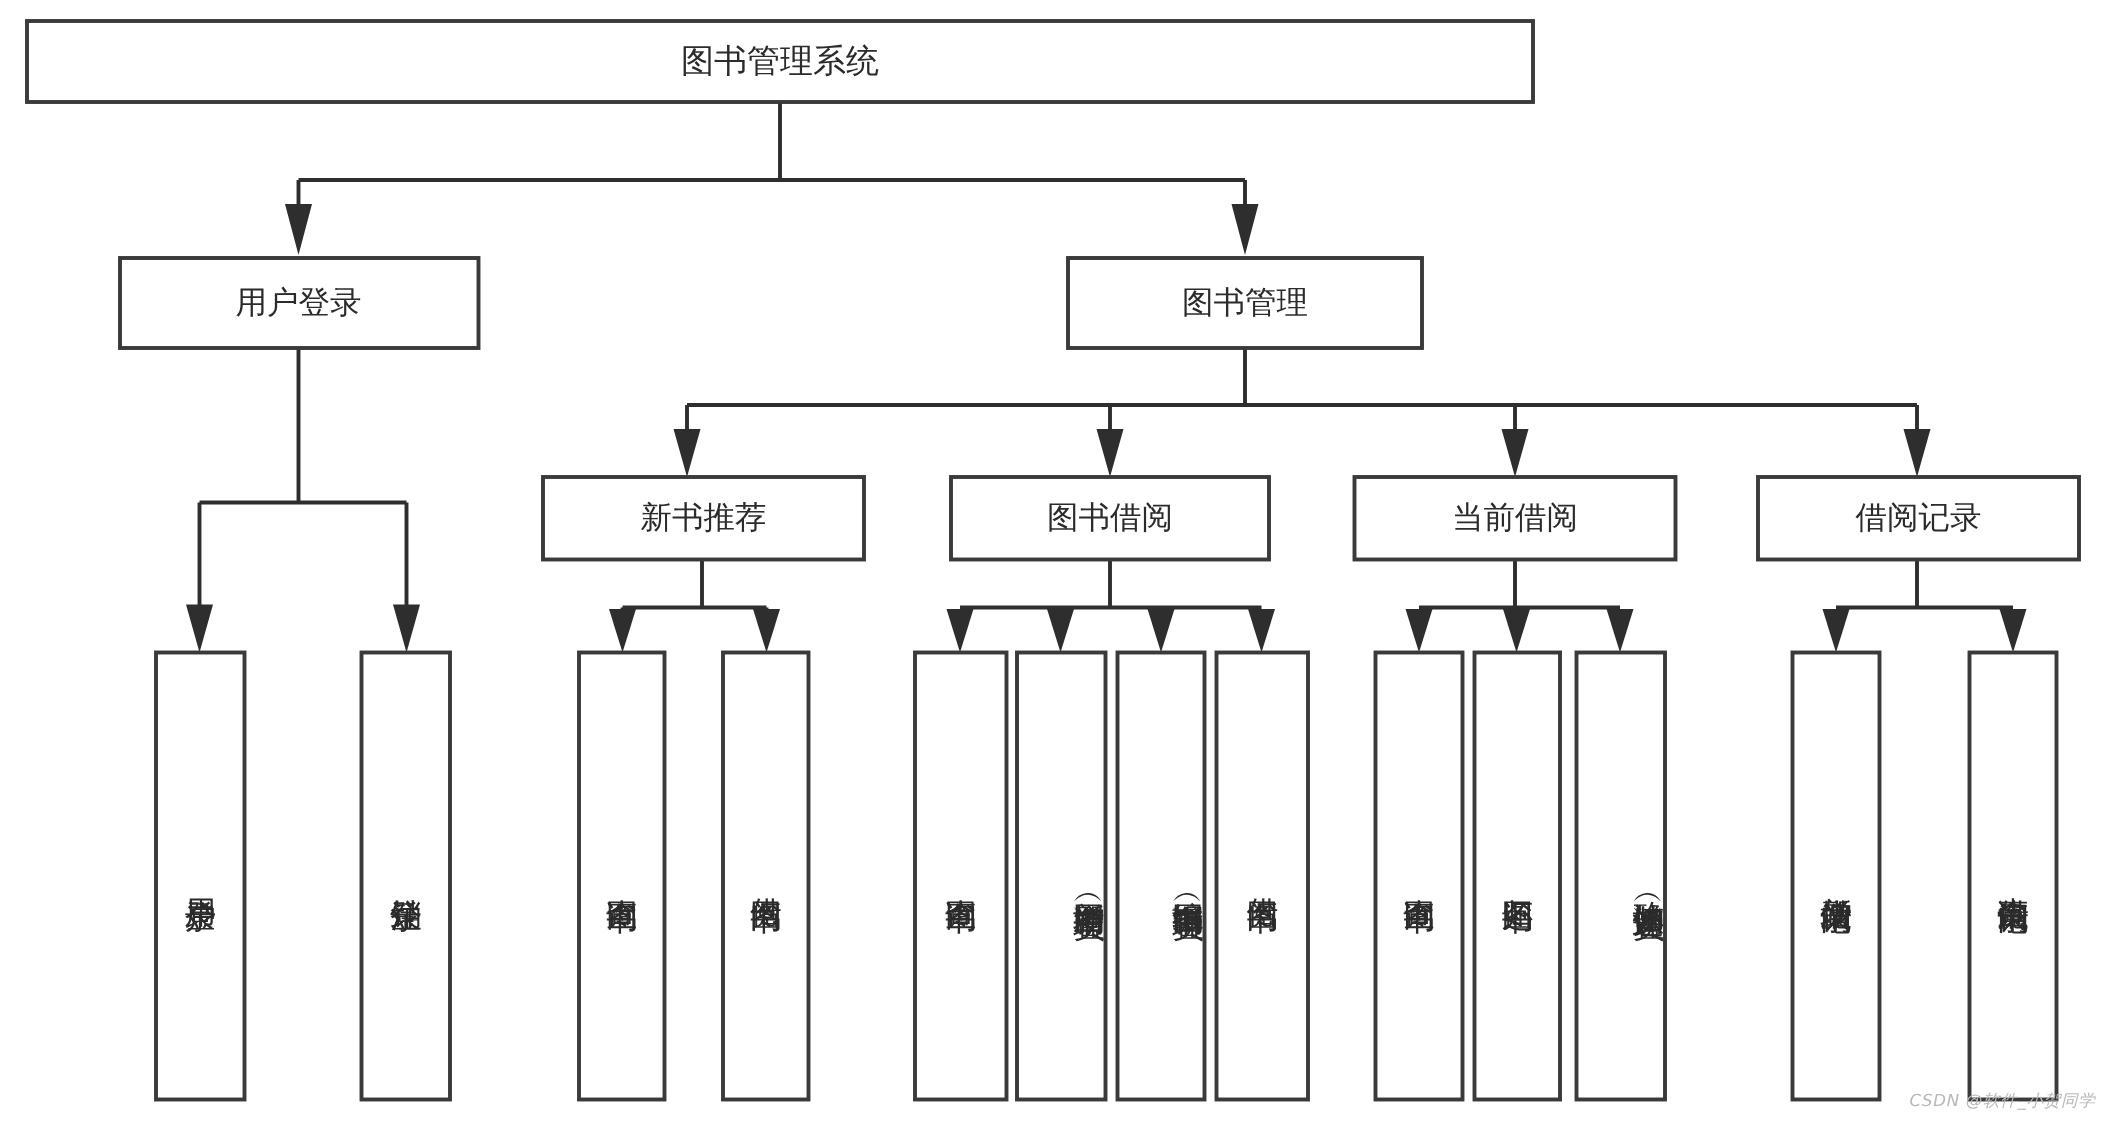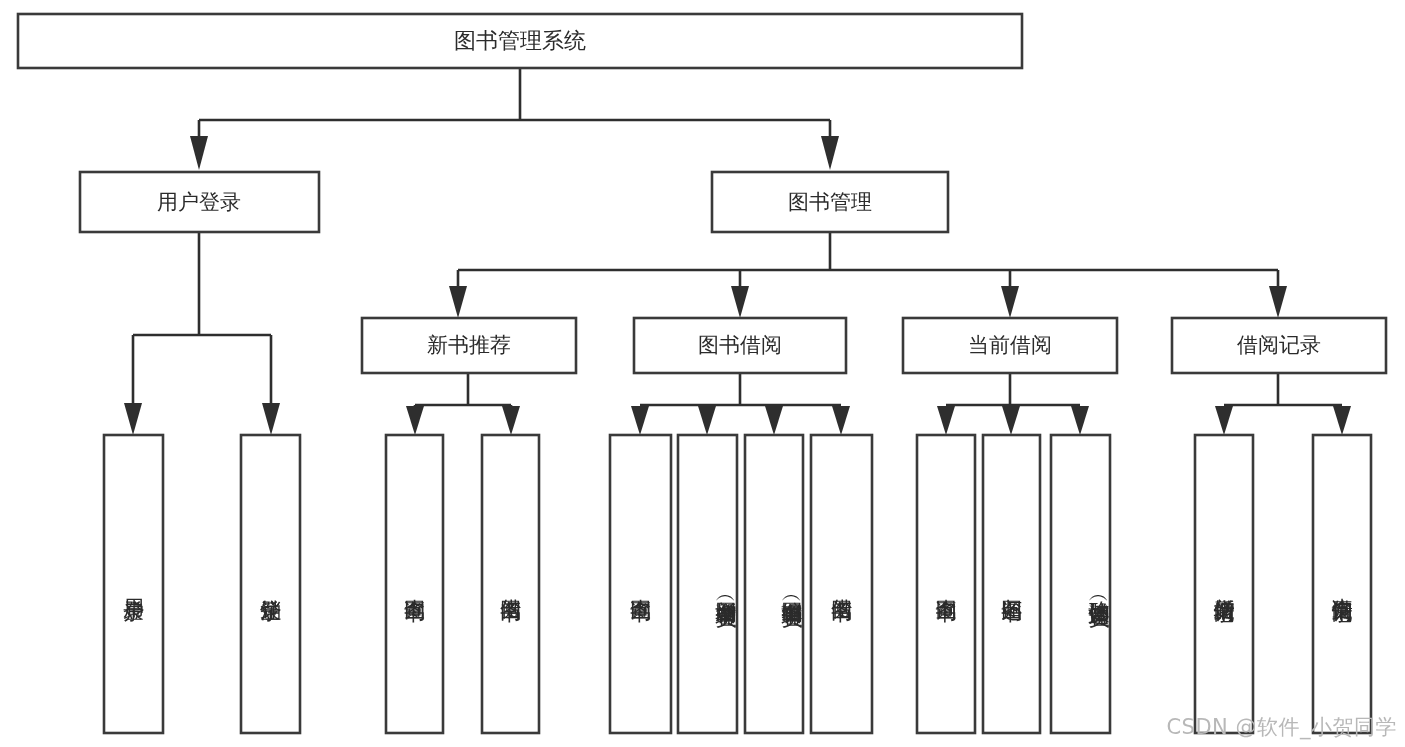--- a/index.html
+++ b/index.html
@@ -71,24 +71,25 @@
     justify-content: center;
     white-space: nowrap;
     pointer-events: none;
     user-select: none;
   }
   .watermark {
     position: absolute;
     right: 8px;
     bottom: 6px;
     font-family: "DejaVu Sans", "Liberation Sans", sans-serif;
-    font-size: 21px;
+    font-size: 11px;
     color: #b8b8b8;
     letter-spacing: 0.5px;
     white-space: nowrap;
+    font-style: italic;
   }
 </style>
 </head>
 <body>
 
 <div id="diagram-root">
 
   <svg class="flowchart" viewBox="0 0 1405 747">
 
     <g>

